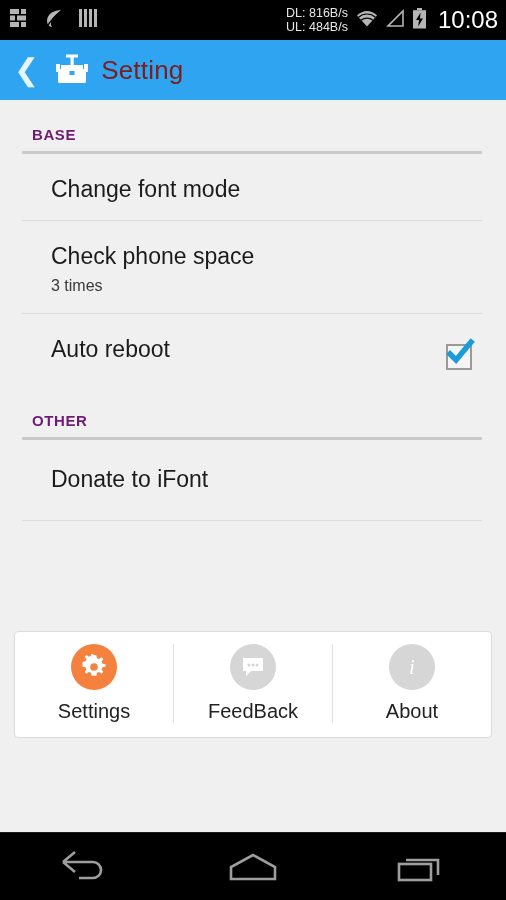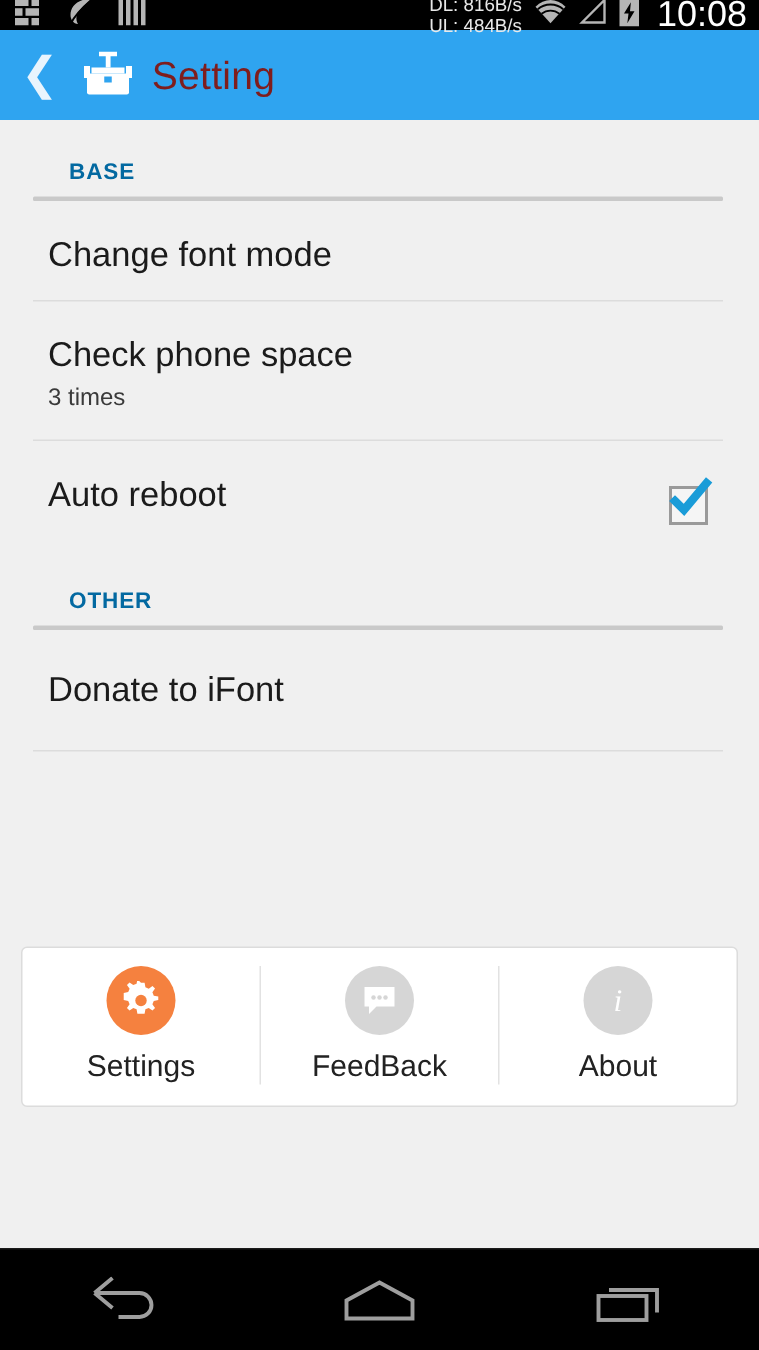--- a/index.html
+++ b/index.html
@@ -6,21 +6,21 @@
   html, body {
     width:506px; height:900px;
     background:#f0f0f0;
     font-family:"Liberation Sans", sans-serif;
     overflow:hidden;
   }
   .phone { position:relative; width:506px; height:900px; background:#f0f0f0; }
 
   
   .statusbar {
-    height:20px; background:#000; display:flex; align-items:center;
+    height:40px; background:#000; display:flex; align-items:center;
     padding:0 8px 0 10px; color:#cfcfcf;
   }
   .sb-left { display:flex; align-items:center; gap:14px; }
   .sb-spacer { flex:1; }
   .sb-right { display:flex; align-items:center; gap:7px; }
   .netspeed {
     display:flex; flex-direction:column; justify-content:center;
     font-size:12.5px; line-height:14px; color:#e8e8e8; text-align:left;
     letter-spacing:0px;
   }
@@ -34,27 +34,27 @@
   }
   .back-chevron { font-size:30px; color:#e8f4fd; line-height:1; padding:0 4px;
                   font-weight:300; }
   .app-icon { width:34px; height:32px; position:relative; }
   .bar-title { font-size:26px; color:#7f1d1d; letter-spacing:0.2px; }
 
   
   .content { padding:0; }
   .section-head {
     padding:26px 32px 8px 32px; font-size:15px; font-weight:bold;
-    color:#0369a1; letter-spacing:0.6px;margin-left:14px;
+    color:#701a75; letter-spacing:0.6px;
   }
   .section-rule { height:3px; background:#c9c9c9; margin:0 24px 0 22px; border-radius:1px; }
 
   .row {
     position:relative; padding:20px 24px 16px 32px;
-    display:flex; align-items:flex-start;
+    display:flex; align-items:flex-start;margin-left:19px;
   }
   .row-texts { flex:1; }
   .row-title { font-size:23px; color:#1b1b1b; line-height:30px; }
   .row-sub { font-size:16px; color:#3a3a3a; margin-top:4px; line-height:22px; }
   .row-sep { height:1px; background:#dcdcdc; margin:0 24px 0 22px; }
 
   
   .chk-wrap { width:46px; display:flex; justify-content:center; padding-top:10px; }
   .chkbox { position:relative; width:26px; height:26px; }
   .chkbox .box {

